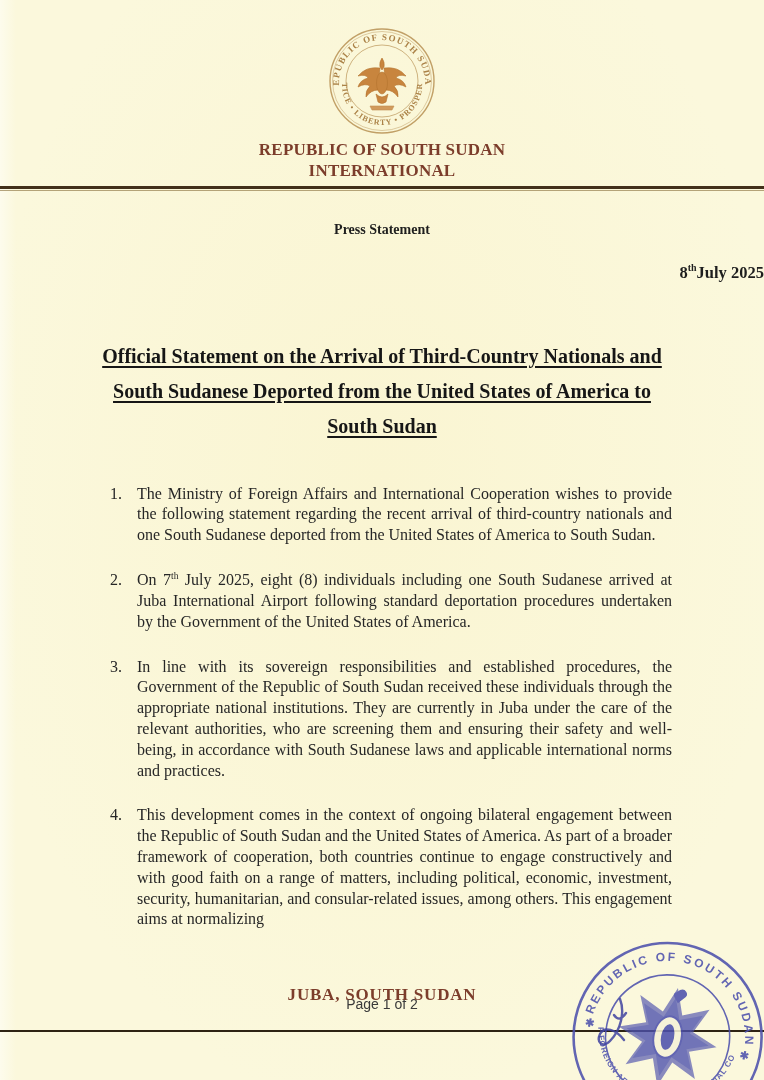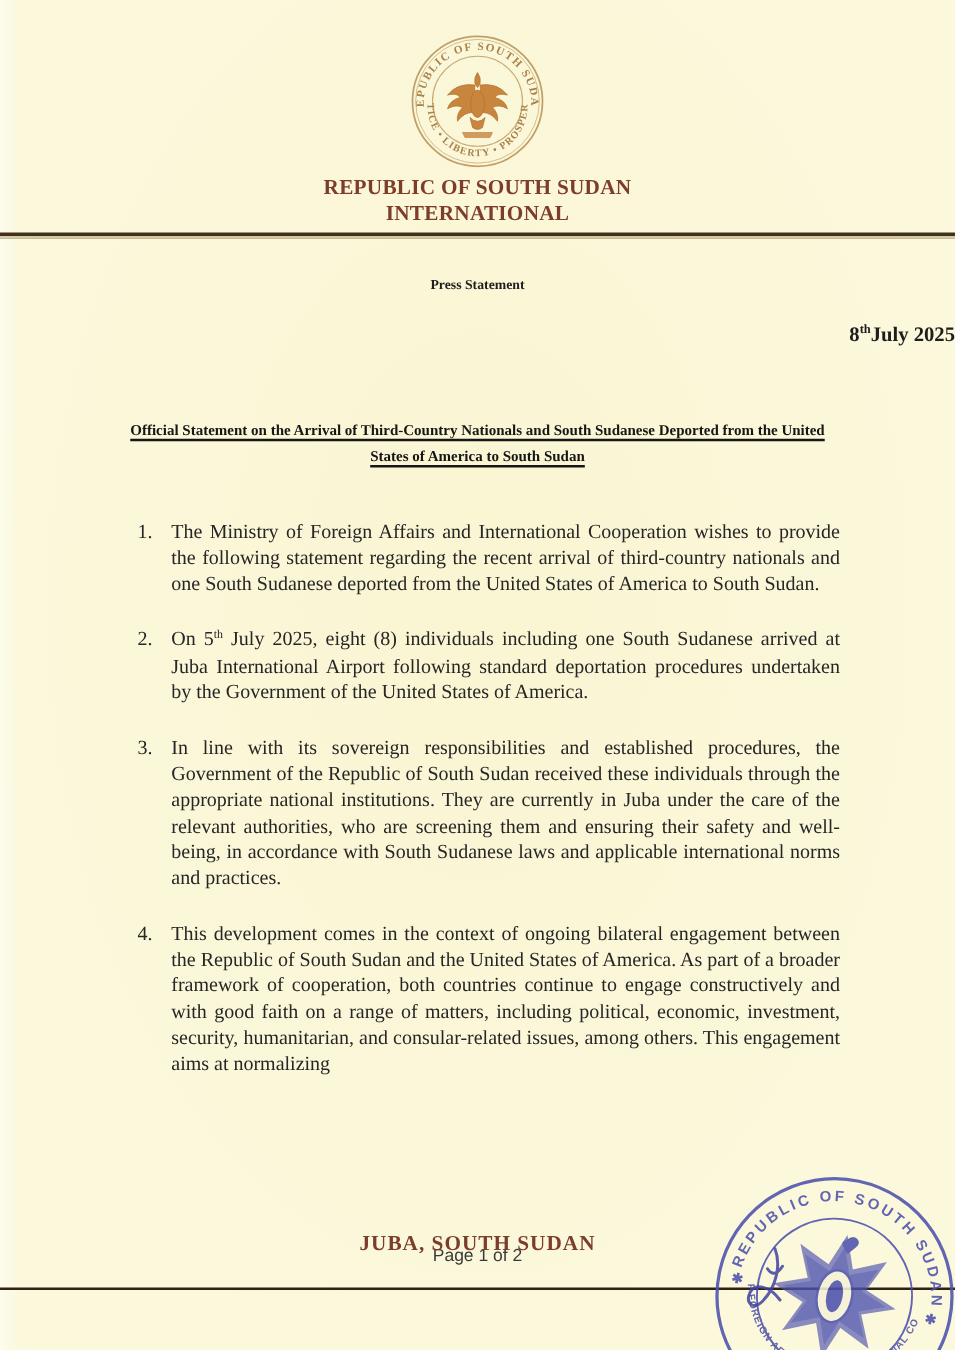--- a/index.html
+++ b/index.html
@@ -22,31 +22,31 @@
   .seal .arc-top { font-size: 9px; letter-spacing: 1.2px; }
   .seal .arc-bottom { font-size: 8px; letter-spacing: 1px; }
   
   .header { text-align: center; margin-top: 5px; line-height: 21px; }
   .header div { font-weight: bold; font-size: 17px; color: #7c3d2b; letter-spacing: .2px; }
   .rule-double { margin-top: 5px; }
   .rule-double .thick { height: 3px; background: #42301a; }
   .rule-double .thin { height: 1px; background: #9c8757; margin-top: 1px; opacity: .75; }
   
   .meta { text-align: center; color: #1e1e1e; }
-  .meta .press { margin-top: 31px; font-weight: bold; font-size: 11px; }
+  .meta .press { margin-top: 31px; font-weight: bold; font-size: 14px; }
   .meta .release { margin-top: 26px; font-weight: bold; font-size: 16.5px; }
   .meta .date { margin-top: 24px; font-weight: bold; font-size: 16.5px; text-align: right; }
   .meta .date sup { font-size: 10px; }
   
   .title {
     margin: 56px auto 0;
     max-width: 580px;
     text-align: center;
     font-weight: bold;
-    font-size: 12px;
+    font-size: 20px;
     line-height: 1.75;
     color: #161616;
     text-decoration: underline;
     text-decoration-thickness: 1.5px;
     text-underline-offset: 3px;
   }
   
   .paragraphs { margin: 40px 92px 0 110px; }
   .para { display: flex; margin-bottom: 24px; font-size: 16px; line-height: 1.3; color: #262626; }
   .para .num { width: 27px; flex: 0 0 27px; }
@@ -116,21 +116,21 @@
 
   <div class="title">Official Statement on the Arrival of Third-Country Nationals and South Sudanese Deported from the United States of America to South Sudan</div>
 
   <div class="paragraphs">
     <div class="para">
       <span class="num">1.</span>
       <span class="ptext">The Ministry of Foreign Affairs and International Cooperation wishes to provide the following statement regarding the recent arrival of third-country nationals and one South Sudanese deported from the United States of America to South Sudan.</span>
     </div>
     <div class="para">
       <span class="num">2.</span>
-      <span class="ptext"><span>On 5</span><sup>th</sup><span> July 2025, eight (8) individuals including one South Sudanese arrived at Juba International Airport following standard deportation procedures undertaken by the Government of the United States of America.</span></span>
+      <span class="ptext"><span>On 7</span><sup>th</sup><span> July 2025, eight (8) individuals including one South Sudanese arrived at Juba International Airport following standard deportation procedures undertaken by the Government of the United States of America.</span></span>
     </div>
     <div class="para">
       <span class="num">3.</span>
       <span class="ptext">In line with its sovereign responsibilities and established procedures, the Government of the Republic of South Sudan received these individuals through the appropriate national institutions. They are currently in Juba under the care of the relevant authorities, who are screening them and ensuring their safety and well-being, in accordance with South Sudanese laws and applicable international norms and practices.</span>
     </div>
     <div class="para">
       <span class="num">4.</span>
       <span class="ptext">This development comes in the context of ongoing bilateral engagement between the Republic of South Sudan and the United States of America. As part of a broader framework of cooperation, both countries continue to engage constructively and with good faith on a range of matters, including political, economic, investment, security, humanitarian, and consular-related issues, among others.  This engagement aims at normalizing</span>
     </div>
   </div>

